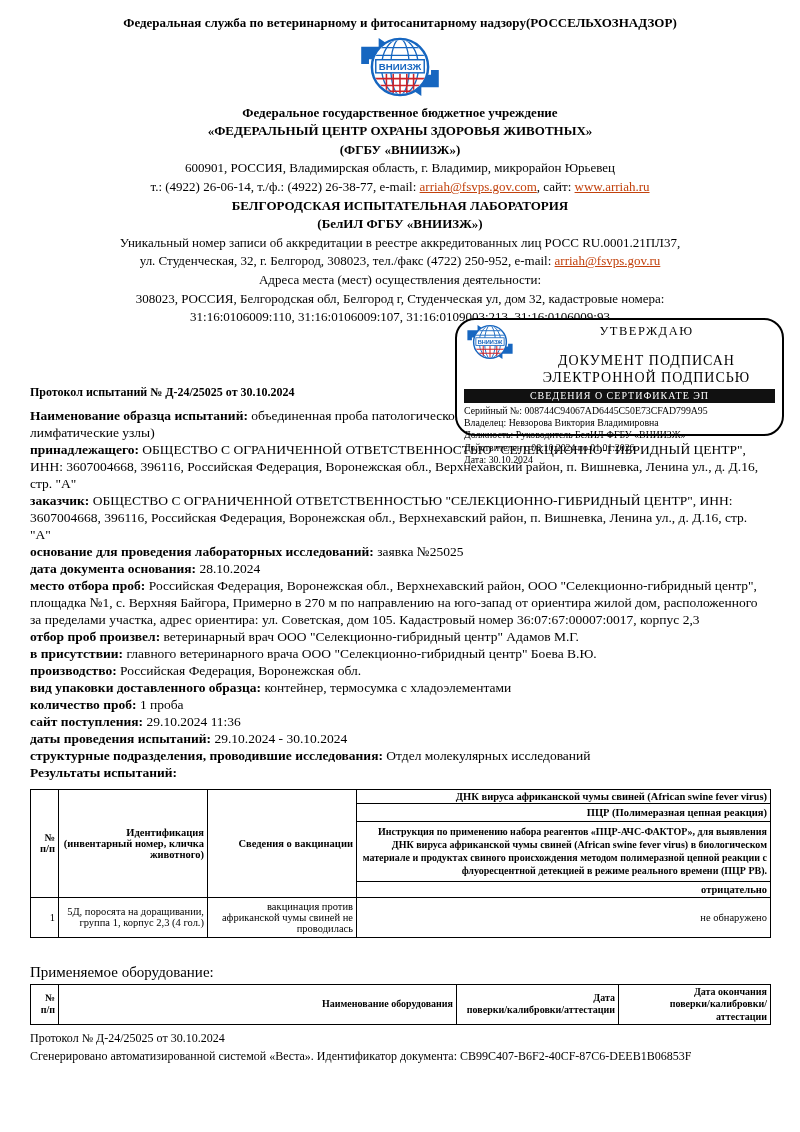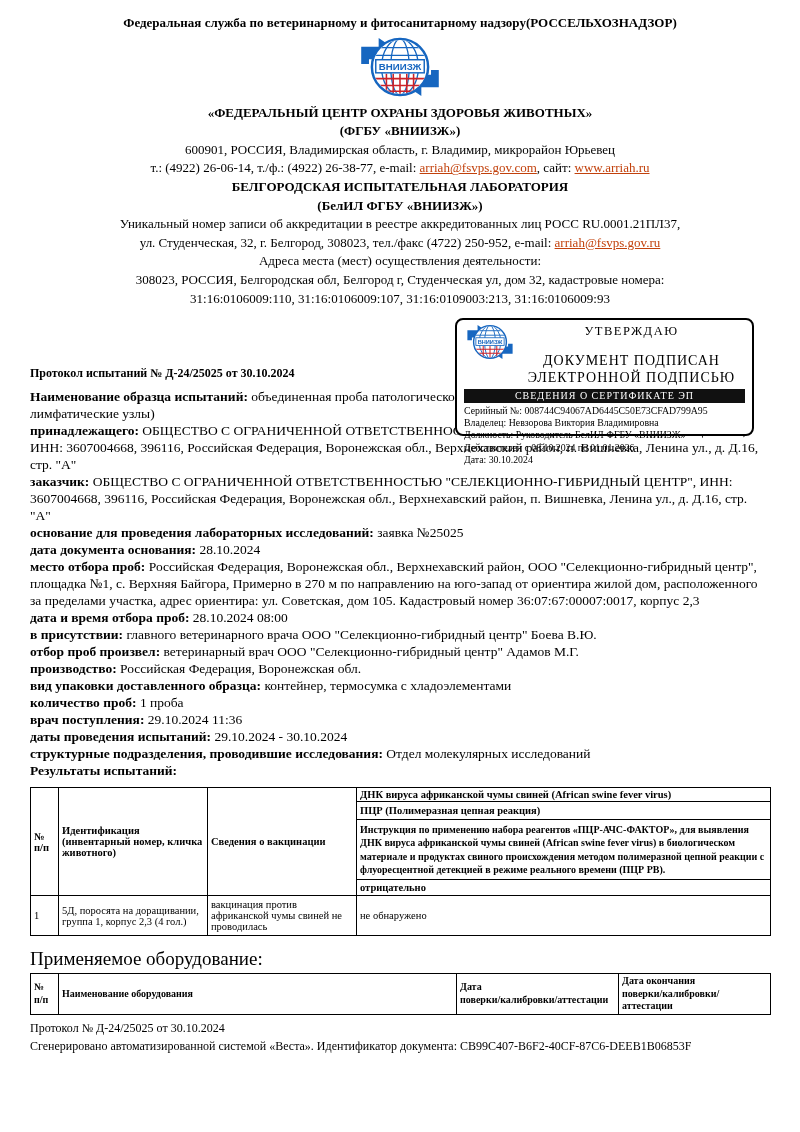--- a/index.html
+++ b/index.html
@@ -10,46 +10,46 @@
     font-family:"Liberation Serif", serif;
   }
   .page { padding:14px 30px 0 30px; }
   .hdr { font-size:13px; line-height:18.6px; text-align:center; }
   .bold { font-weight:bold; }
   .lnk { color:#c2410c; text-decoration:underline; cursor:pointer; }
   .logo-wrap { text-align:center; margin:2px 0 1px 0; }
 
   
   .stamp {
-    position:absolute; left:455px; top:318px; width:299px; height:118px;
-    border:2.5px solid #000; border-radius:8px; background:#fff;
+    position:absolute; left:455px; top:318px; width:329px; height:118px;
+    border:2.5px solid #000; border-radius:20px; background:#fff;
     padding:3px 7px 2px 7px;
   }
   .stamp-top { display:flex; align-items:flex-start; }
   .stamp-logo { width:54px; flex:0 0 54px; }
   .stamp-head { flex:1; text-align:center; }
   .stamp-approve { font-size:12.5px; letter-spacing:1.5px; margin-top:1px; }
   .stamp-signed { font-size:14px; letter-spacing:1px; line-height:16.5px; margin-top:14px; }
   .stamp-certbar {
     background:#111; color:#fff; font-size:10px; letter-spacing:1px;
     text-align:center; padding:1px 0 2px 0; margin-top:3px;
   }
   .stamp-lines { font-size:9.8px; line-height:12.2px; margin-top:2px; }
 
   .doc-title { font-size:12px; font-weight:bold; text-align:left; margin-top:58px; }
 
   .body-text { margin-top:7px; }
   .body-text p { margin:0; font-size:13.5px; line-height:17px; }
 
   table { border-collapse:collapse; width:740px; table-layout:fixed; }
-  td { border:1px solid #000; text-align:left; vertical-align:middle; padding:1px 3px; }
+  td { border:1px solid #000; text-align:right; vertical-align:middle; padding:1px 3px; }
   .res-table { margin-top:8px; font-size:10.5px; }
   .res-table .th { font-weight:bold; }
   .res-table .instr { font-size:10px; line-height:13.2px; }
-  .eq-label { font-size:19px; margin-top:12px; }
+  .eq-label { font-size:15px; margin-top:26px; }
   .eq-table { margin-top:3px; font-size:10px; }
   .eq-table .th { font-weight:bold; line-height:12.5px; }
 
   .footer { margin-top:4px; font-size:12px; line-height:18px; }
 </style>
 </head>
 <body>
 
 <div class="page">
 
@@ -77,20 +77,21 @@
           <line x1="46" y1="40" x2="46" y2="62" stroke="#cc2229" stroke-width="1.6"></line>
           <line x1="53" y1="40" x2="53" y2="62" stroke="#cc2229" stroke-width="1.6"></line>
           <line x1="60" y1="40" x2="60" y2="62" stroke="#cc2229" stroke-width="1.6"></line>
         </g>
       </g>
       <rect x="21" y="25.5" width="50" height="13.5" fill="#ffffff" stroke="#1666c0" stroke-width="1.5"></rect>
       <text x="46" y="36" text-anchor="middle" font-family="Liberation Sans, sans-serif" font-size="10" font-weight="bold" fill="#1666c0">ВНИИЗЖ</text>
     </svg>
   </div>
 
+  <div class="hdr bold">Федеральное государственное бюджетное учреждение</div>
   <div class="hdr bold">«ФЕДЕРАЛЬНЫЙ ЦЕНТР ОХРАНЫ ЗДОРОВЬЯ ЖИВОТНЫХ»</div>
   <div class="hdr bold">(ФГБУ «ВНИИЗЖ»)</div>
   <div class="hdr">600901, РОССИЯ, Владимирская область, г. Владимир, микрорайон Юрьевец</div>
   <div class="hdr"><span>т.: (4922) 26-06-14, т./ф.: (4922) 26-38-77, e-mail: </span><a class="lnk">arriah@fsvps.gov.com</a><span>, сайт: </span><a class="lnk">www.arriah.ru</a></div>
   <div class="hdr bold">БЕЛГОРОДСКАЯ ИСПЫТАТЕЛЬНАЯ ЛАБОРАТОРИЯ</div>
   <div class="hdr bold">(БелИЛ ФГБУ «ВНИИЗЖ»)</div>
   <div class="hdr">Уникальный номер записи об аккредитации в реестре аккредитованных лиц РОСС RU.0001.21ПЛ37,</div>
   <div class="hdr"><span>ул. Студенческая, 32, г. Белгород, 308023, тел./факс (4722) 250-952, e-mail: </span><a class="lnk">arriah@fsvps.gov.ru</a></div>
   <div class="hdr">Адреса места (мест) осуществления деятельности:</div>
   <div class="hdr">308023, РОССИЯ, Белгородская обл, Белгород г, Студенческая ул, дом 32, кадастровые номера:</div>
@@ -141,27 +142,26 @@
 
   <div class="doc-title">Протокол испытаний № Д-24/25025 от 30.10.2024</div>
 
   <div class="body-text">
     <p><b>Наименование образца испытаний:</b> <span>объединенная проба патологического материала от свиней (печень, легкое, селезенка, лимфатические узлы)</span></p>
     <p><b>принадлежащего:</b> <span>ОБЩЕСТВО С ОГРАНИЧЕННОЙ ОТВЕТСТВЕННОСТЬЮ "СЕЛЕКЦИОННО-ГИБРИДНЫЙ ЦЕНТР", ИНН: 3607004668, 396116, Российская Федерация, Воронежская обл., Верхнехавский район, п. Вишневка, Ленина ул., д. Д.16, стр. "А"</span></p>
     <p><b>заказчик:</b> <span>ОБЩЕСТВО С ОГРАНИЧЕННОЙ ОТВЕТСТВЕННОСТЬЮ "СЕЛЕКЦИОННО-ГИБРИДНЫЙ ЦЕНТР", ИНН: 3607004668, 396116, Российская Федерация, Воронежская обл., Верхнехавский район, п. Вишневка, Ленина ул., д. Д.16, стр. "А"</span></p>
     <p><b>основание для проведения лабораторных исследований:</b> <span>заявка №25025</span></p>
     <p><b>дата документа основания:</b> <span>28.10.2024</span></p>
     <p><b>место отбора проб:</b> <span>Российская Федерация, Воронежская обл., Верхнехавский район, ООО "Селекционно-гибридный центр", площадка №1, с. Верхняя Байгора, Примерно в 270 м по направлению на юго-запад от ориентира жилой дом, расположенного за пределами участка, адрес ориентира: ул. Советская, дом 105. Кадастровый номер 36:07:67:00007:0017, корпус 2,3</span></p>
-    <p><b>дата и время отбора проб:</b> <span>28.10.2024 08:00</span></p>
+    <p><b>отбор проб произвел:</b> <span>ветеринарный врач ООО "Селекционно-гибридный центр" Адамов М.Г.</span></p>
     <p><b>в присутствии:</b> <span>главного ветеринарного врача ООО "Селекционно-гибридный центр" Боева В.Ю.</span></p>
-    <p><b>отбор проб произвел:</b> <span>ветеринарный врач ООО "Селекционно-гибридный центр" Адамов М.Г.</span></p>
     <p><b>производство:</b> <span>Российская Федерация, Воронежская обл.</span></p>
     <p><b>вид упаковки доставленного образца:</b> <span>контейнер, термосумка с хладоэлементами</span></p>
     <p><b>количество проб:</b> <span>1 проба</span></p>
-    <p><b>врач поступления:</b> <span>29.10.2024 11:36</span></p>
+    <p><b>сайт поступления:</b> <span>29.10.2024 11:36</span></p>
     <p><b>даты проведения испытаний:</b> <span>29.10.2024 - 30.10.2024</span></p>
     <p><b>структурные подразделения, проводившие исследования:</b> <span>Отдел молекулярных исследований</span></p>
     <p><b>Результаты испытаний:</b></p>
   </div>
 
   <table class="res-table">
     <colgroup>
         <col style="width:28px">
         <col style="width:149px">
         <col style="width:149px">

